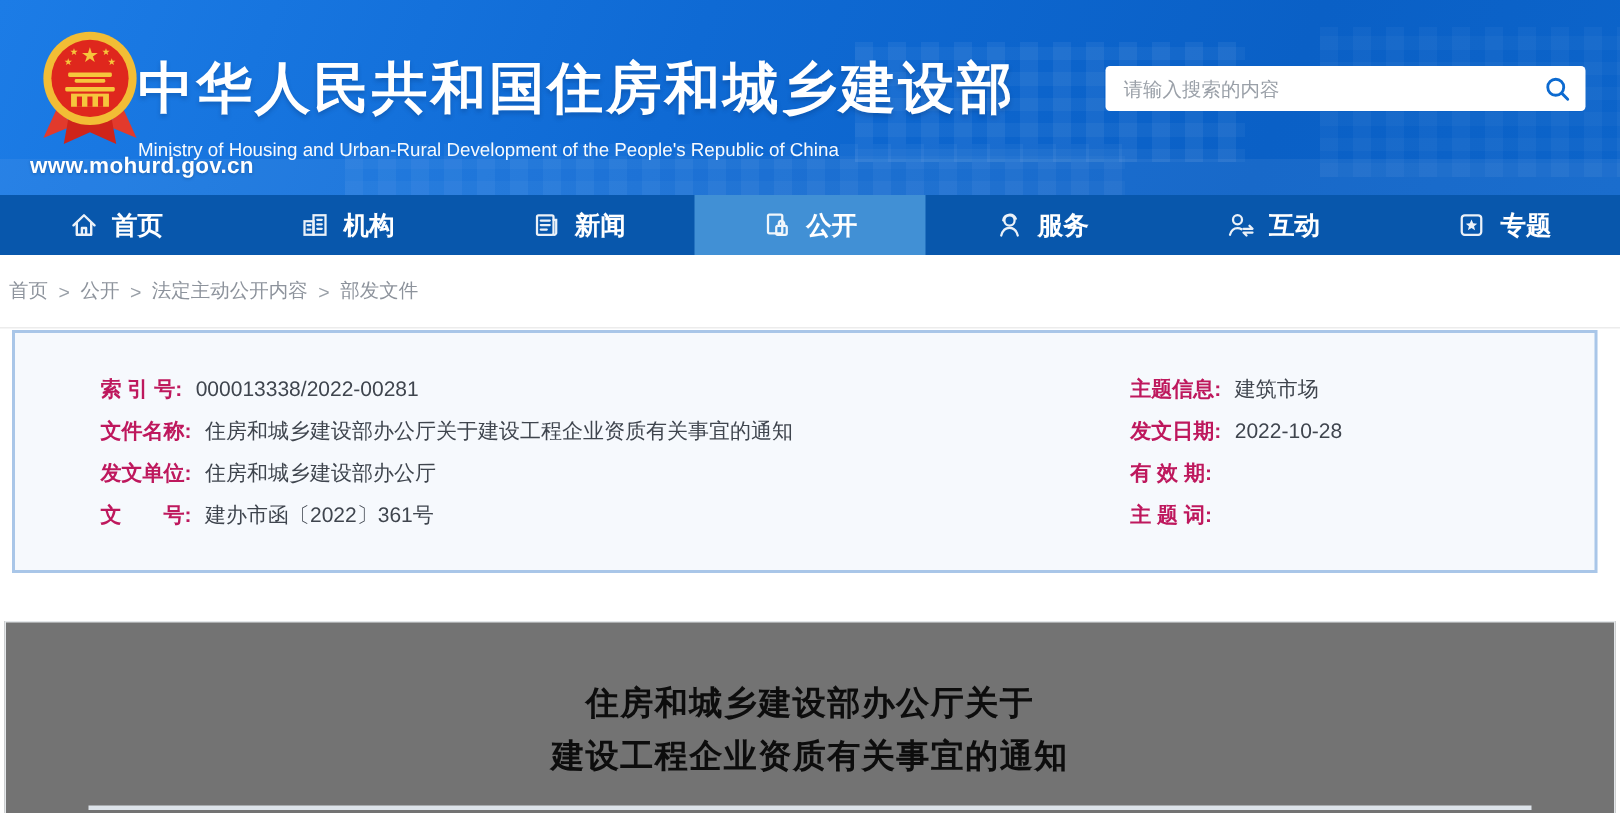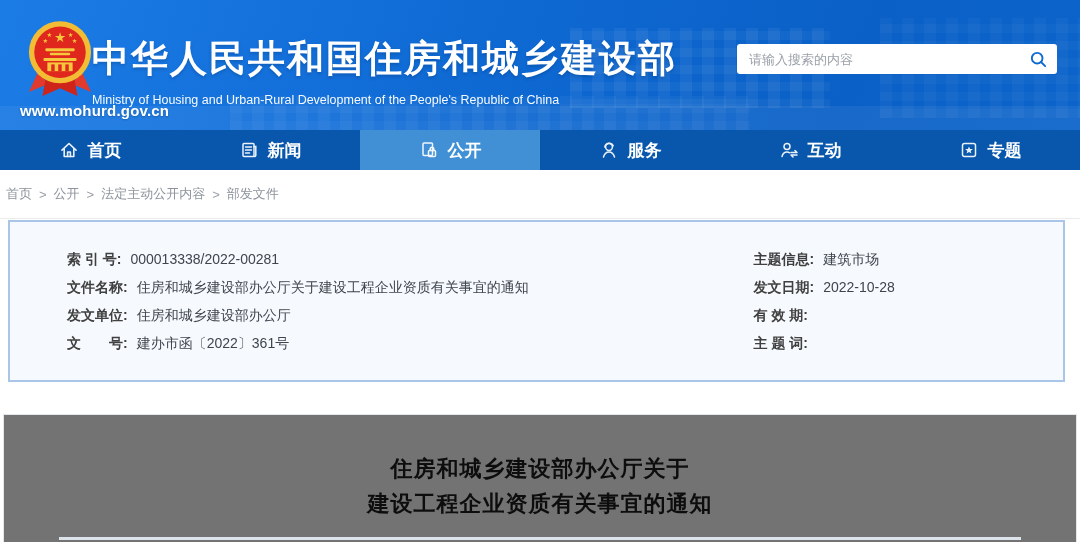--- a/index.html
+++ b/index.html
@@ -39,21 +39,21 @@
   .breadcrumb { position:absolute; top:170px; left:0; width:1080px; height:49px; background:#ffffff; border-bottom:1px solid #ececec; display:flex; align-items:center; padding-left:6px; font-size:13px; color:#8d939c; }
   .breadcrumb .crumb { cursor:pointer; }
   .breadcrumb .sep { margin:0 7px; color:#9aa0a8; }
 
   
   .info-box { position:absolute; top:220px; left:8px; width:1057px; height:162px; border:2px solid #a9c6e8; background:#f6f9fd; display:flex; padding-top:23px; }
   .info-col { width:50%; }
   .info-col.left { padding-left:57px; }
   .info-col.right { padding-left:217px; }
   .info-row { height:28px; line-height:28px; font-size:14px; white-space:nowrap; }
-  .info-label { font-weight:bold; color:#404040; margin-right:9px; }
+  .info-label { font-weight:bold; color:#be185d; margin-right:9px; }
   .info-value { color:#3f454e; }
 
   
   .article-box { position:absolute; top:414px; left:3px; width:1074px; height:168px; border:1px solid #e4e7ea; background:#737373; }
   .article-title { margin-top:36px; text-align:center; font-size:22px; font-weight:bold; color:#0d0d0d; line-height:35px; letter-spacing:1px; }
   .article-divider { margin:16px auto 0; width:962px; height:3px; background:#dde3ea; }
 </style>
 </head>
 <body>
 
@@ -106,20 +106,28 @@
     <div class="nav-item">
       <svg viewBox="0 0 20 20" fill="none" stroke="#fff" stroke-width="1.6" stroke-linecap="round" stroke-linejoin="round">
         <path d="M3 10.2 L10 3.5 L17 10.2"></path>
           <path d="M5.2 8.8 V16.5 H14.8 V8.8"></path>
           <path d="M8.6 16.5 V12 h2.8 v4.5"></path>
       </svg>
       <span>首页</span>
     </div>
     <div class="nav-item">
       <svg viewBox="0 0 20 20" fill="none" stroke="#fff" stroke-width="1.5" stroke-linecap="round">
+        <rect x="3" y="7.5" width="6" height="9"></rect>
+          <rect x="9" y="3.5" width="8" height="13"></rect>
+        <path d="M11.5 6.5 h3 M11.5 9.5 h3 M11.5 12.5 h3 M5 10 h2 M5 13 h2"></path>
+      </svg>
+      <span>机构</span>
+    </div>
+    <div class="nav-item">
+      <svg viewBox="0 0 20 20" fill="none" stroke="#fff" stroke-width="1.5" stroke-linecap="round">
         <rect x="4" y="3.5" width="11" height="13" rx="1"></rect>
           <path d="M15 6.5 h1.8 v9 a1.5 1.5 0 0 1 -1.8 1"></path>
         <path d="M6.5 7 h6 M6.5 10 h6 M6.5 13 h4"></path>
       </svg>
       <span>新闻</span>
     </div>
     <div class="nav-item active">
       <svg viewBox="0 0 20 20" fill="none" stroke="#fff" stroke-width="1.5" stroke-linecap="round">
         <rect x="4" y="3" width="9.5" height="12.5" rx="1"></rect>
         <rect x="9.5" y="10.5" width="7" height="6" rx="1"></rect>

